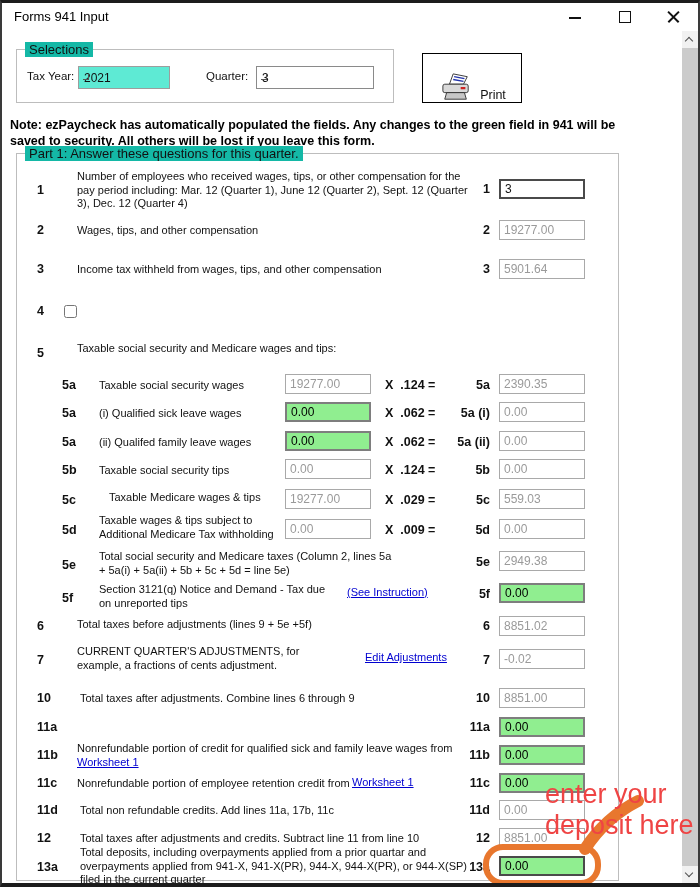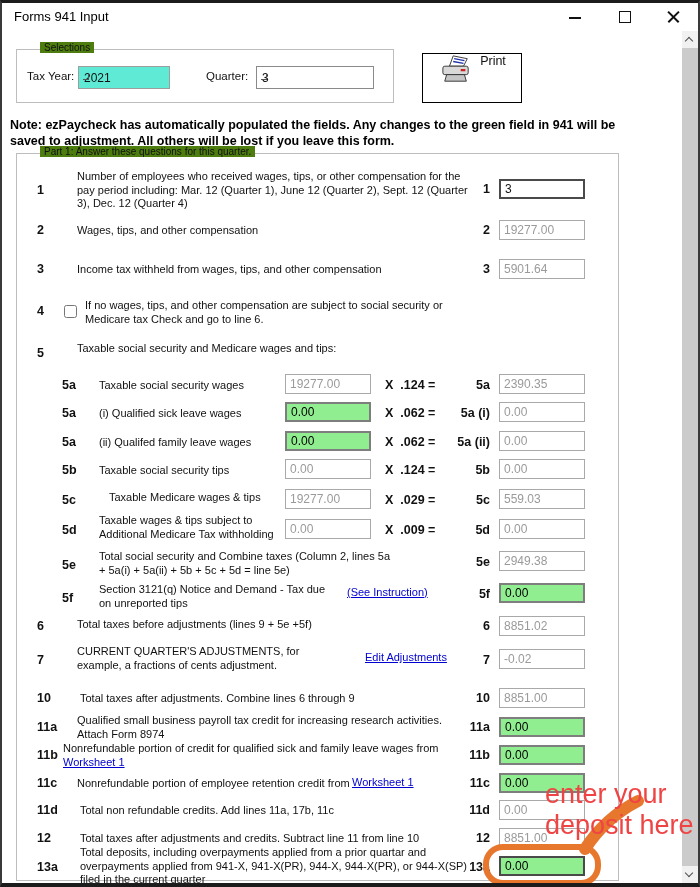--- a/index.html
+++ b/index.html
@@ -23,30 +23,30 @@
   
   .scrollbar { position:absolute; top:28px; right:0; width:16px; bottom:0; background:#cbcbcb; }
   .sb-btn { position:absolute; left:0; width:16px; height:17px; background:#f1f1f1; }
   .sb-up { top:0; } .sb-down { bottom:0; }
   .chev { position:absolute; left:4px; width:6px; height:6px; border-right:1.6px solid #505050; border-bottom:1.6px solid #505050; }
   .chev-up { top:7px; transform:rotate(-135deg); }
   .chev-dn { top:4px; transform:rotate(45deg); }
 
   
   .groupbox { position:absolute; border:1px solid #bdbdbd; background:#fff; }
-  .gb-legend { position:absolute; top:-8px; left:23px; background:#4d7c0f; padding:0 4px; font-size:10px; color:#111; white-space:nowrap; }
+  .gb-legend { position:absolute; top:-8px; left:8px; background:#14b8a6; padding:0 4px; font-size:13px; color:#111; white-space:nowrap; }
 
   .lbl { position:absolute; font-size:11.5px; color:#111; white-space:nowrap; }
 
   .combo { position:absolute; height:23px; border:1px solid #8a8a8a; background:#fff; font-size:12px; color:#111; }
   .combo.disabled { background:#5eead4; border-color:#9d9d9d; }
   .combo .val { position:absolute; left:5px; top:4px; font-size:12px; }
   .combo .chev { right:7px; top:7px; border-color:#555; }
 
-  .printbtn { position:absolute; left:420px; top:50px; width:100px; height:50px; background:#fff; border:1px solid #000; cursor:pointer; display:flex; align-items:flex-start; justify-content:center; gap:6px; font-family:"Liberation Sans",sans-serif; }
+  .printbtn { position:absolute; left:420px; top:50px; width:100px; height:50px; background:#fff; border:1px solid #000; cursor:pointer; display:flex; align-items:flex-end; justify-content:center; gap:6px; font-family:"Liberation Sans",sans-serif; }
   .printbtn span { font-size:12.5px; color:#111; }
 
   .note { position:absolute; left:8px; top:114px; width:664px; font-size:12.5px; font-weight:bold; color:#000; line-height:16px; }
 
   
   .num  { position:absolute; left:35px; width:34px; font-size:12.5px; font-weight:bold; color:#111; }
   .snum { position:absolute; left:60px; width:30px; font-size:12.5px; font-weight:bold; color:#111; }
   .desc { position:absolute; font-size:11px; color:#111; line-height:13.5px; }
   .desc div { white-space:nowrap; }
   .mult { position:absolute; left:383px; font-size:12.5px; font-weight:bold; color:#111; white-space:pre; }
@@ -106,21 +106,21 @@
       <line x1="15" y1="8" x2="26" y2="10" stroke="#2233aa" stroke-width="1.4"></line>
       <rect x="4" y="13" width="27" height="9" rx="2" fill="#d9d9d9" stroke="#333" stroke-width="1"></rect>
       <rect x="23" y="16" width="5" height="2.4" fill="#cc2222"></rect>
       <polygon points="8,22 27,22 29,29 6,29" fill="#c6c6c6" stroke="#333" stroke-width="1"></polygon>
     </svg>
     <span>Print</span>
   </button>
 
   <div class="note">
     <div>Note: ezPaycheck has automatically populated the fields. Any changes to the green field in 941 will be</div>
-    <div>saved to adjustment. All others will be lost if you leave this form.</div>
+    <div>saved to security. All others will be lost if you leave this form.</div>
   </div>
 
   <div class="groupbox" style="left:14px; top:150px; width:603px; height:728px;">
     <div class="gb-legend">Part 1: Answer these questions for this quarter.</div>
   </div>
 
   <div class="num" style="top:180px;">1</div>
   <div class="desc" style="left:75px; top:167px;">
     <div>Number of employees who received wages, tips, or other compensation for the</div>
     <div>pay period including: Mar. 12 (Quarter 1), June 12 (Quarter 2), Sept. 12 (Quarter</div>
@@ -134,24 +134,20 @@
   <div class="rnum" style="top:220px;">2</div>
   <input class="fld rgt dis" style="top: 217px;" value="19277.00">
 
   <div class="num" style="top:259px;">3</div>
   <div class="desc" style="left:75px; top:260px;">Income tax withheld from wages, tips, and other compensation</div>
   <div class="rnum" style="top:259px;">3</div>
   <input class="fld rgt dis" style="top: 256px;" value="5901.64">
 
   <div class="num" style="top:301px;">4</div>
   <input type="checkbox" class="checkbox" style="top: 302px;">
-  <div class="desc" style="left:83px; top:296px;">
-    <div>If no wages, tips, and other compensation are subject to social security or</div>
-    <div>Medicare tax Check and go to line 6.</div>
-  </div>
 
   <div class="num" style="top:343px;">5</div>
   <div class="desc" style="left:75px; top:339px;">Taxable social security and Medicare wages and tips:</div>
 
   <div class="snum" style="top:375px;">5a</div>
   <div class="desc" style="left:97px; top:376px;">Taxable social security wages</div>
   <input class="fld mid dis" style="top: 371px;" value="19277.00">
   <div class="mult" style="top:375px;">X  .124 =</div>
   <div class="rnum" style="top:375px;">5a</div>
   <input class="fld rgt dis" style="top: 371px;" value="2390.35">
@@ -189,21 +185,21 @@
     <div>Taxable wages &amp; tips subject to</div>
     <div>Additional Medicare Tax withholding</div>
   </div>
   <input class="fld mid dis" style="top: 516px;" value="0.00">
   <div class="mult" style="top:520px;">X  .009 =</div>
   <div class="rnum" style="top:520px;">5d</div>
   <input class="fld rgt dis" style="top: 516px;" value="0.00">
 
   <div class="snum" style="top:555px;">5e</div>
   <div class="desc" style="left:97px; top:547px;">
-    <div>Total social security and Combine taxes (Column 2, lines 5a</div>
+    <div>Total social security and Medicare taxes (Column 2, lines 5a</div>
     <div>+ 5a(i) + 5a(ii) + 5b + 5c + 5d = line 5e)</div>
   </div>
   <div class="rnum" style="top:552px;">5e</div>
   <input class="fld rgt dis" style="top: 548px;" value="2949.38">
 
   <div class="snum" style="top:588px;">5f</div>
   <div class="desc" style="left:97px; top:580px;">
     <div>Section 3121(q) Notice and Demand - Tax due</div>
     <div>on unreported tips</div>
   </div>
@@ -224,29 +220,25 @@
   <a class="lnk" style="left:363px; top:648px;">Edit Adjustments</a>
   <div class="rnum" style="top:650px;">7</div>
   <input class="fld rgt dis" style="top: 646px;" value="-0.02">
 
   <div class="num" style="top:688px;">10</div>
   <div class="desc" style="left:78px; top:689px;">Total taxes after adjustments. Combine lines 6 through 9</div>
   <div class="rnum" style="top:688px;">10</div>
   <input class="fld rgt dis" style="top: 685px;" value="8851.00">
 
   <div class="num" style="top:717px;">11a</div>
-  <div class="desc" style="left:75px; top:711px;">
-    <div>Qualified small business payroll tax credit for increasing research activities.</div>
-    <div>Attach Form 8974</div>
-  </div>
   <div class="rnum" style="top:717px;">11a</div>
   <input class="fld rgt green" style="top: 714px;" value="0.00">
 
   <div class="num" style="top:745px;">11b</div>
-  <div class="desc" style="left:61px; top:739px;">
+  <div class="desc" style="left:75px; top:739px;">
     <div>Nonrefundable portion of credit for qualified sick and family leave wages from</div>
     <div><a class="lnk-inline">Worksheet 1</a></div>
   </div>
   <div class="rnum" style="top:745px;">11b</div>
   <input class="fld rgt green" style="top: 742px;" value="0.00">
 
   <div class="num" style="top:773px;">11c</div>
   <div class="desc" style="left:75px; top:774px;">Nonrefundable portion of employee retention credit from</div>
   <a class="lnk" style="left:350px; top:773px;">Worksheet 1</a>
   <div class="rnum" style="top:773px;">11c</div>

